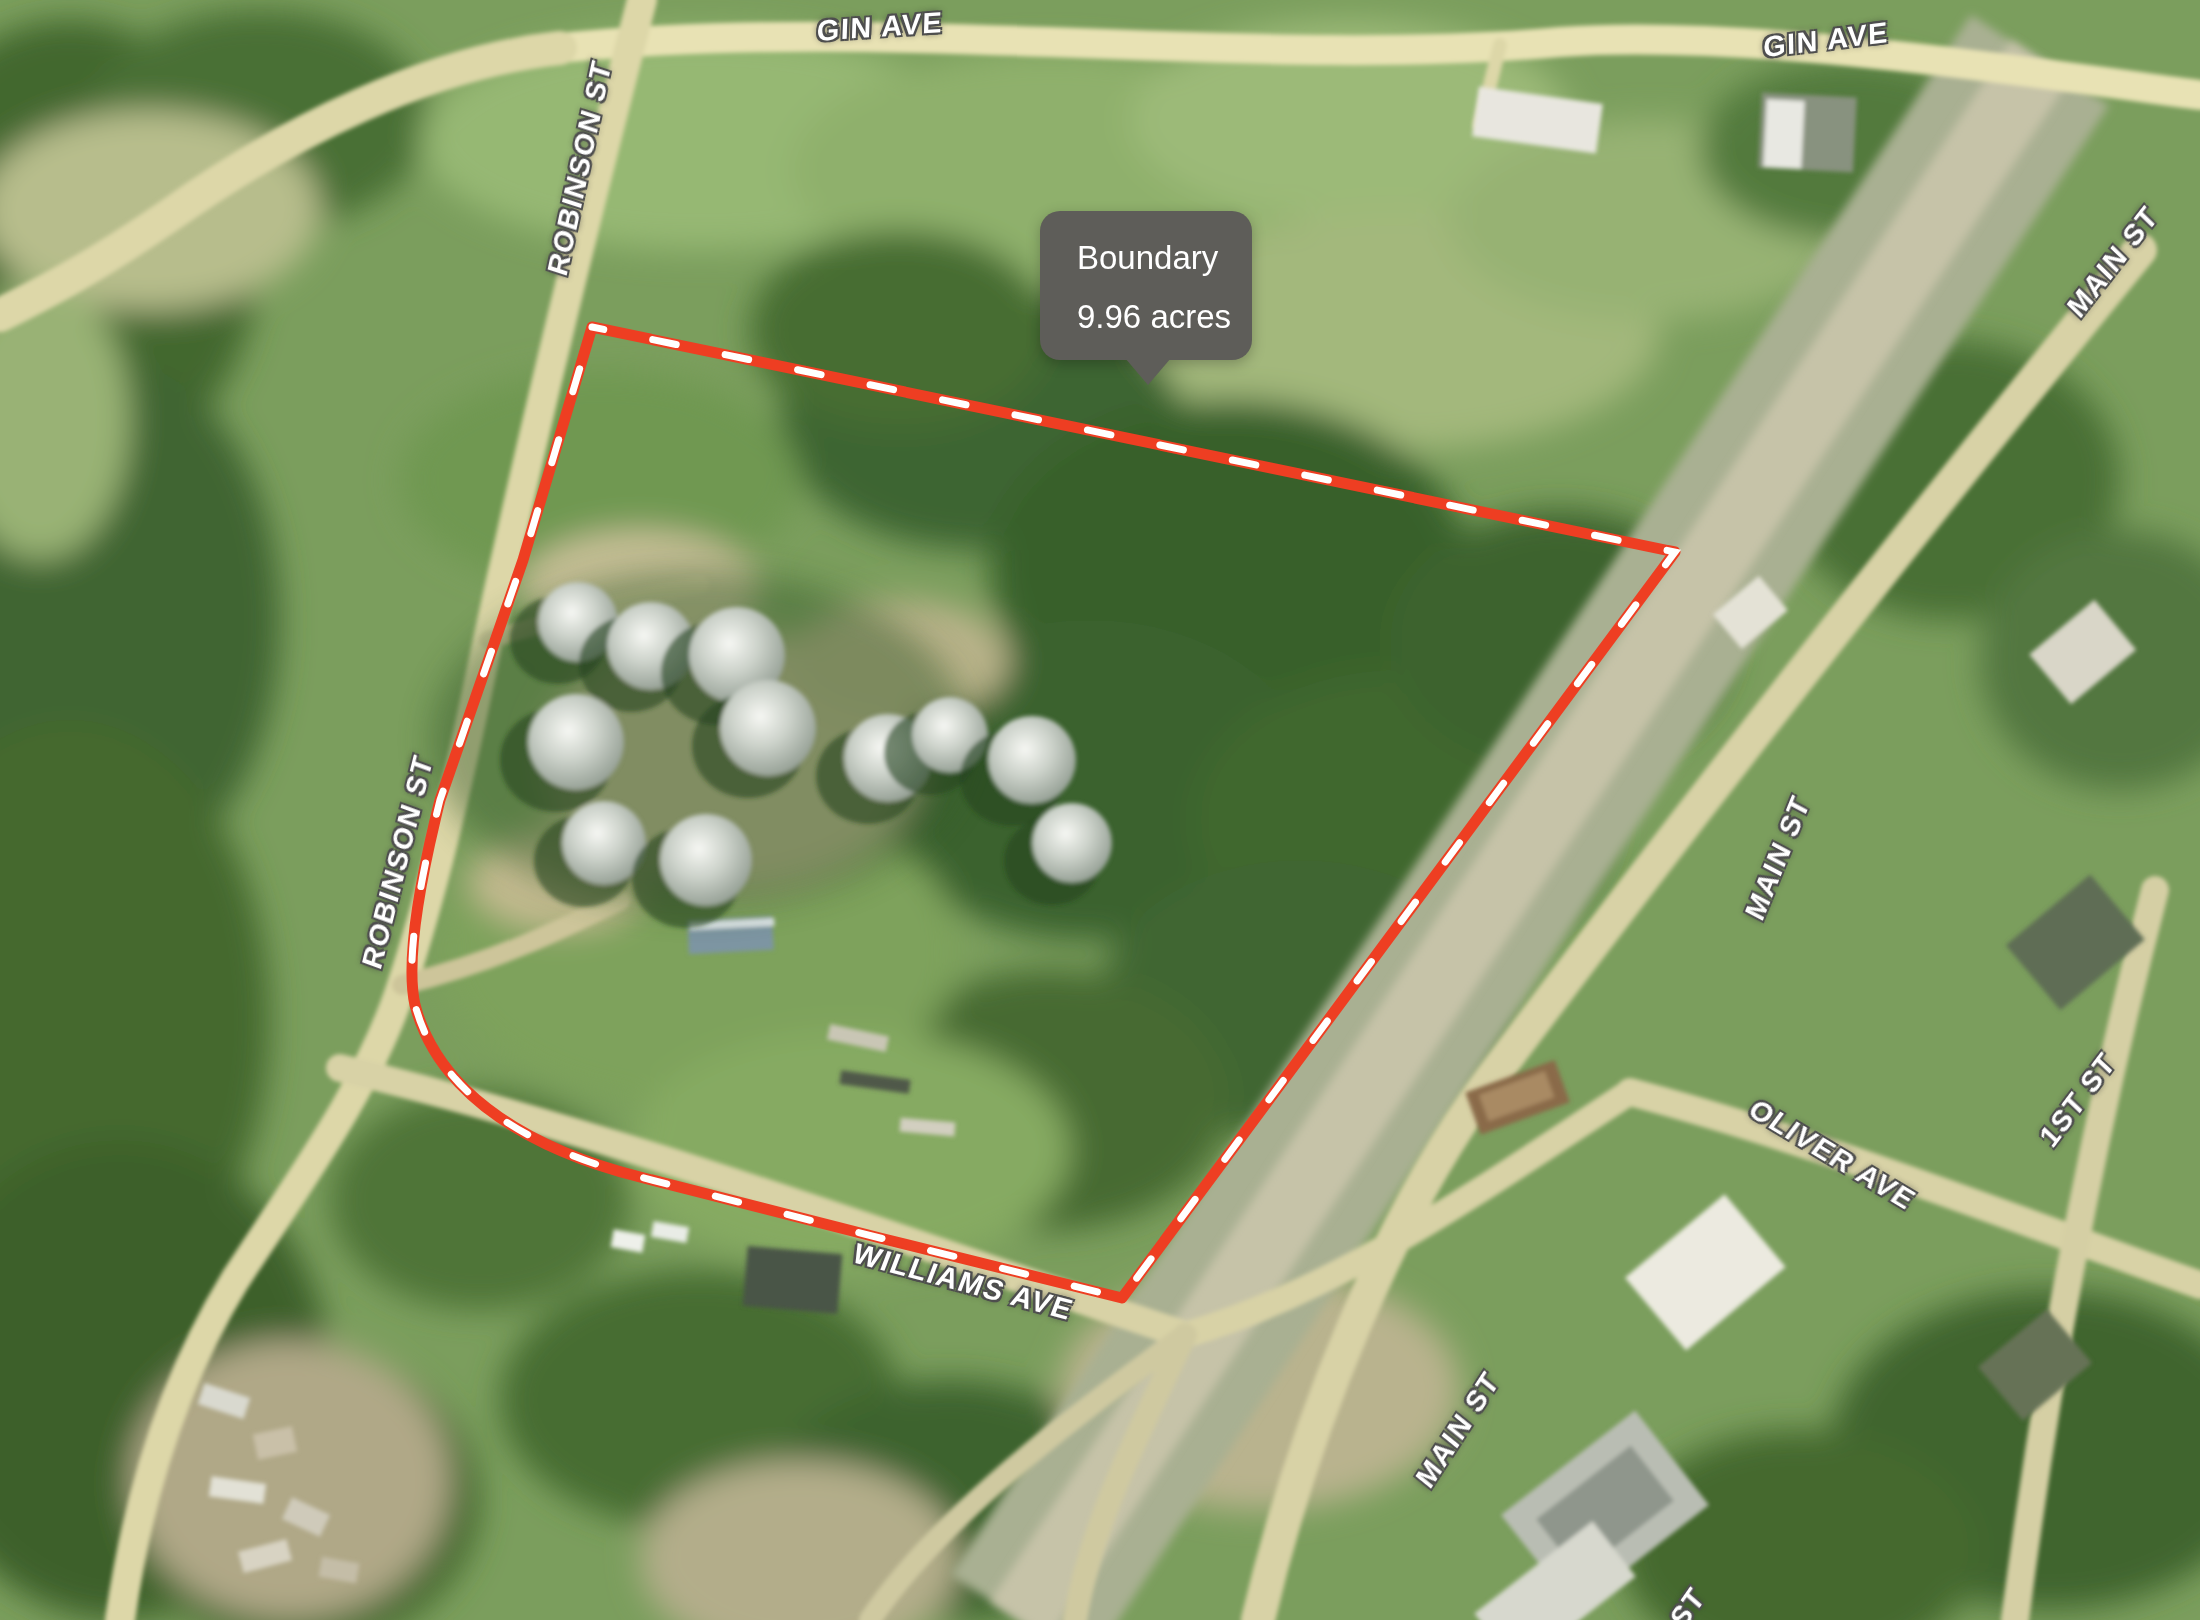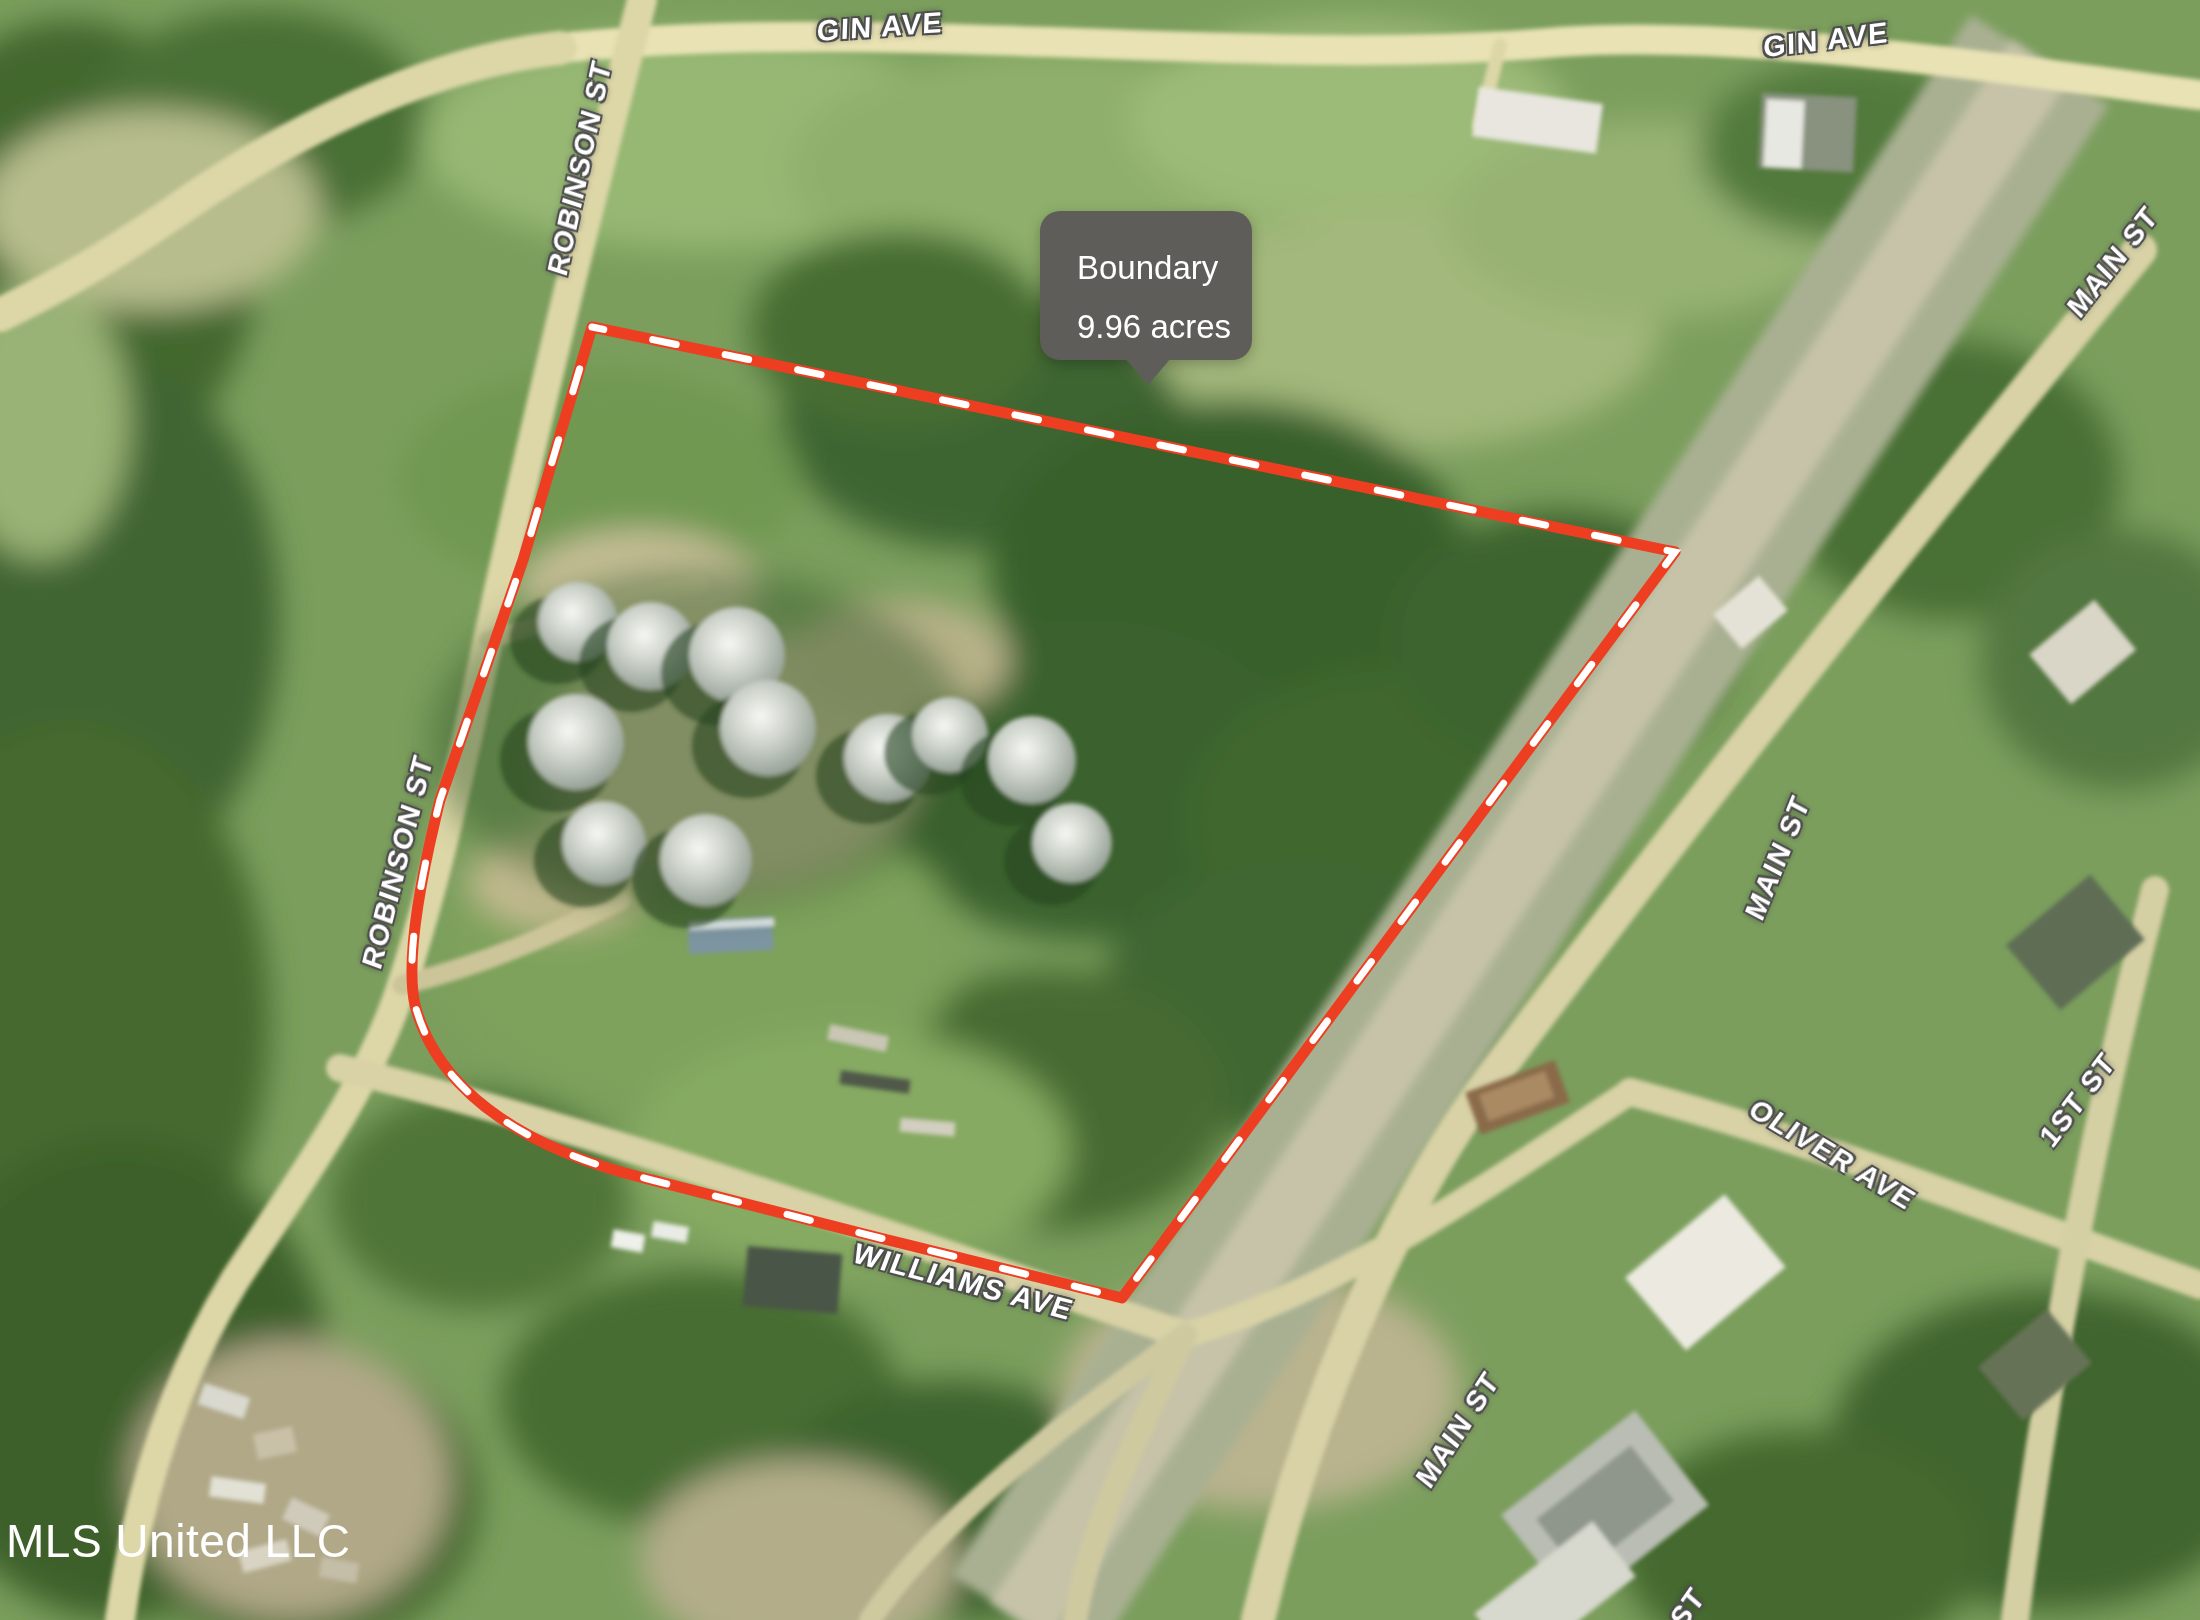--- a/index.html
+++ b/index.html
@@ -23,21 +23,21 @@
     width:212px; height:149px;
     border-radius:20px;
     box-shadow:0 4px 14px rgba(0,0,0,.25);
   }
   .tooltip-line{
     color:#fff;
     font-size:33px;
     line-height:1.0;
     padding-left:37px;
   }
-  .tooltip-line.first{padding-top:40px;}
+  .tooltip-line.first{padding-top:30px;}
   .tooltip-line.second{padding-top:26px;}
   .tooltip-pointer{
     position:absolute;
     left:85px; top:147px;
     width:0;height:0;
     border-left:23px solid transparent;
     border-right:23px solid transparent;
     border-top:27px solid #5e5d59;
   }
 
@@ -216,15 +216,14 @@
   <div class="street-label" style="left:2078px;top:1100px;transform:translate(-50%,-50%) rotate(-53deg) skewX(-6deg);">1ST ST</div>
   <div class="street-label" style="left:963px;top:1282px;transform:translate(-50%,-50%) rotate(15deg) skewX(-6deg);">WILLIAMS AVE</div>
   <div class="street-label" style="left:1688px;top:1608px;transform:translate(-50%,-50%) rotate(-55deg) skewX(-6deg);">ST</div>
 
   <div class="tooltip" style="background-color: rgb(94, 93, 89);">
     <div class="tooltip-line first">Boundary</div>
     <div class="tooltip-line second">9.96 acres</div>
     <div class="tooltip-pointer" style="border-top-color: rgb(94, 93, 89);"></div>
   </div>
 
-  <div class="watermark">MLS United LLC</div>
 
 </div>
 
 </body></html>

